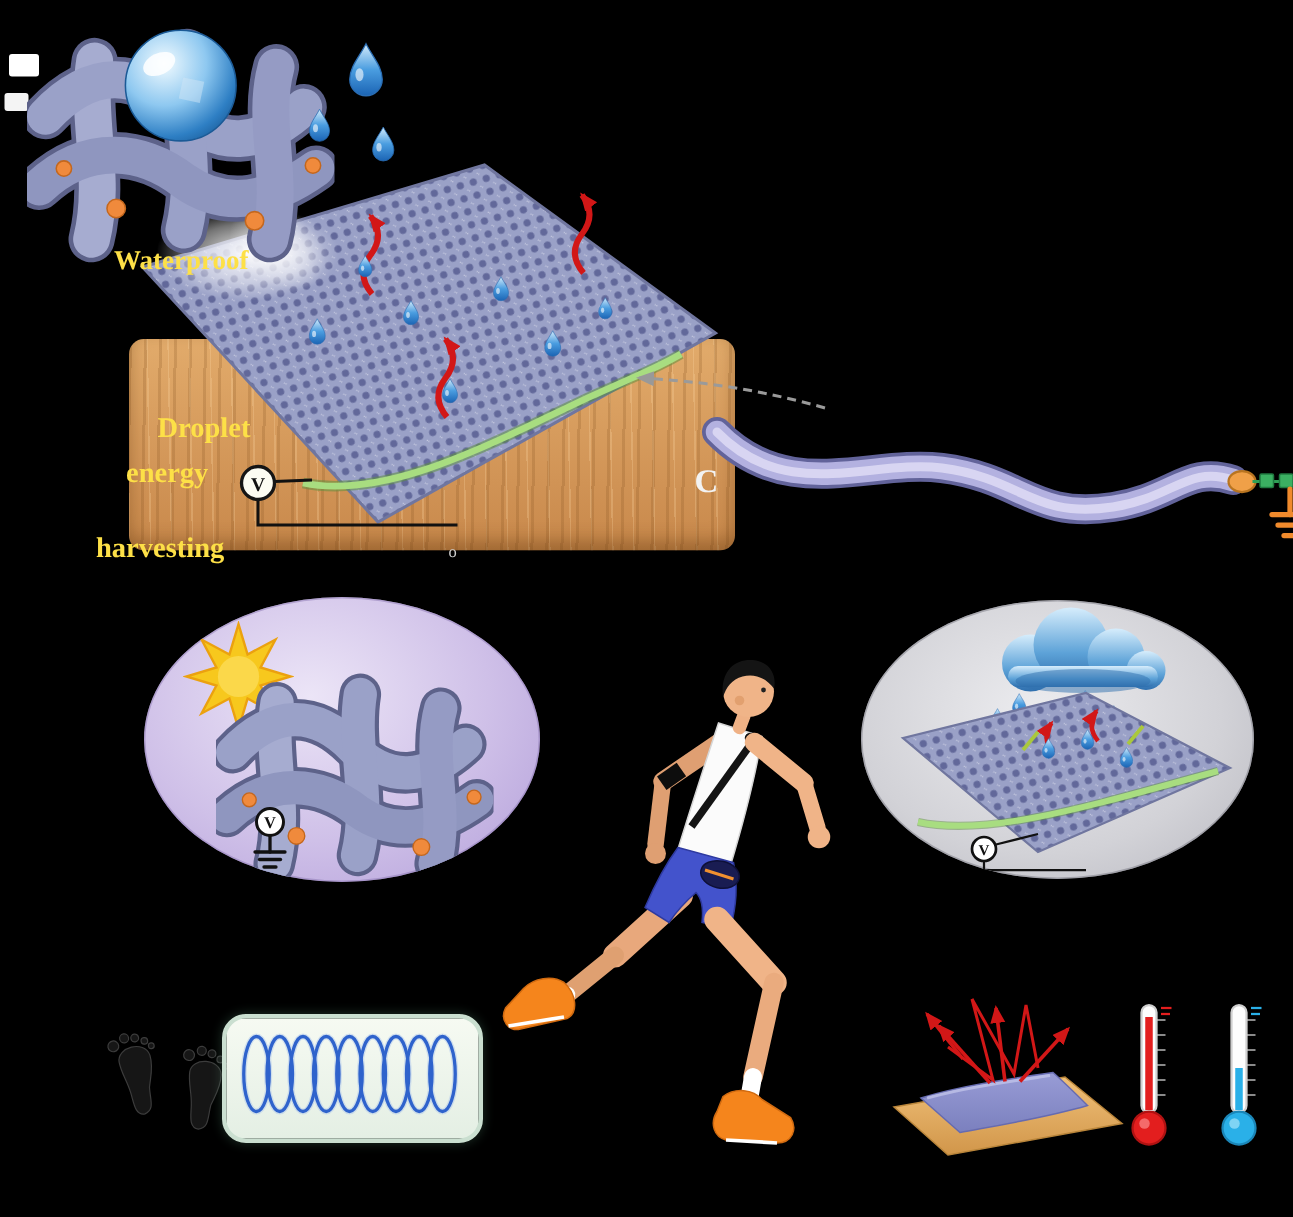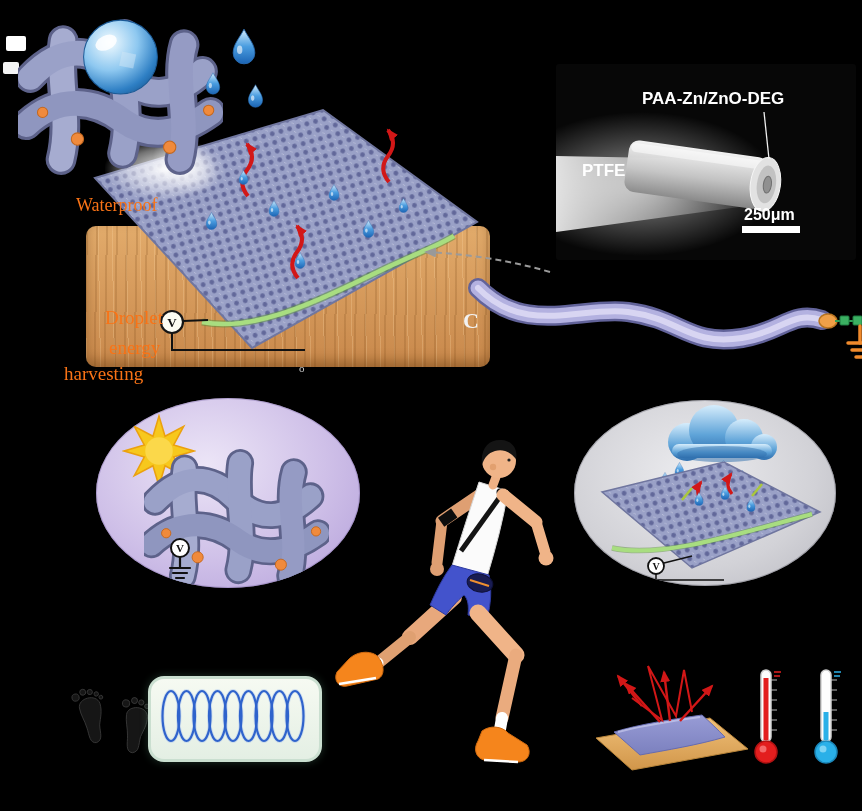--- a/index.html
+++ b/index.html
@@ -1,19 +1,19 @@
 <!DOCTYPE html>
 <html><head>
 <meta charset="utf-8">
 <style>
   html,body{margin:0;padding:0;background:#000;}
   #stage{position:relative;width:862px;height:811px;background:#000;overflow:hidden;
          font-family:"Liberation Serif",serif;}
   .abs{position:absolute;}
-  .figtext{color:#f97316;font-weight:normal;font-size:19px;line-height:1;white-space:nowrap;margin-top:32px;}
+  .figtext{color:#fde047;font-weight:bold;font-size:19px;line-height:1;white-space:nowrap;}
   .whitetext{color:#f2f2f2;font-weight:bold;}
   svg text{font-family:"Liberation Serif",serif;}
   svg text.sans{font-family:"Liberation Sans",sans-serif;}
 </style>
 </head>
 <body>
 
 <div id="stage">
 
   <svg width="0" height="0" class="abs" aria-hidden="true">
@@ -126,22 +126,22 @@
   </svg>
 
   <svg class="abs" style="left:88px;top:298px;z-index:3" width="240" height="62" viewBox="0 0 240 62">
     <path d="M95,23 L120,22" stroke="#111" stroke-width="2" fill="none"></path>
     <path d="M84,35 L84,52 L217,52" stroke="#111" stroke-width="2" fill="none"></path>
     <circle cx="84" cy="24" r="11" fill="#fcfcf2" stroke="#151515" stroke-width="2.2"></circle>
     <text x="84" y="29" text-anchor="middle" font-size="13" font-weight="bold" fill="#111">V</text>
   </svg>
 
   <div class="abs figtext" style="left:105px;top:276px;z-index:4">Droplet</div>
-  <div class="abs figtext" style="left:109px;top:306px;z-index:4">energy</div>
-  <div class="abs figtext" style="left:64px;top:332px;z-index:4">harvesting</div>
+  <div class="abs figtext" style="left:84px;top:306px;z-index:4">energy</div>
+  <div class="abs figtext" style="left:64px;top:356px;z-index:4">harvesting</div>
 
   <div class="abs" style="left:105px;top:138px;width:120px;height:62px;z-index:5;background:radial-gradient(ellipse at center, rgba(255,255,255,.95), rgba(255,255,255,.45) 45%, rgba(255,255,255,0) 72%);"></div>
   <div class="abs" style="left:150px;top:140px;width:70px;height:50px;z-index:5;transform:rotate(32deg);background:radial-gradient(ellipse at center, rgba(255,255,255,.8), rgba(255,255,255,0) 70%);"></div>
   <div class="abs figtext" style="left:76px;top:164px;font-size:18px;z-index:7">Waterproof</div>
 
   <svg class="abs" style="left:18px;top:18px;z-index:6" width="205" height="158" viewBox="0 0 200 154">
     <use href="#bundle" xlink:href="#bundle"></use>
     <g>
       <circle cx="100" cy="38" r="36" fill="url(#sphereGrad)" stroke="#1b5a96" stroke-width="1"></circle>
       <ellipse cx="86" cy="24" rx="11" ry="7" fill="#fff" opacity="0.85" transform="rotate(-25 86 24)"></ellipse>
@@ -155,38 +155,20 @@
     <use href="#drop" xlink:href="#drop" x="42" y="56" width="17" height="24"></use>
   </svg>
 
   <svg class="abs" style="left:408px;top:238px;z-index:3" width="150" height="50" viewBox="0 0 150 50">
     <path d="M142,34 C100,22 60,16 18,14" fill="none" stroke="#9a9a9a" stroke-width="2" stroke-dasharray="6 4" marker-end="url(#grayArrow)"></path>
   </svg>
 
   <div class="abs whitetext" style="left:463px;top:308px;font-size:22px;z-index:4">C</div>
   <div class="abs" style="left:299px;top:362px;font-size:11px;color:#cfcfcf;z-index:4">o</div>
 
-  <div class="abs" style="left:556px;top:64px;width:300px;height:196px;background:#070707;border-radius:3px;z-index:3;overflow:hidden">
-    <svg width="300" height="196" viewBox="0 0 300 196">
-      <ellipse cx="85" cy="120" rx="135" ry="72" fill="url(#glowGrad)"></ellipse>
-      <polygon points="0,92 205,96 205,140 0,168" fill="url(#beamGrad)" opacity="0.9"></polygon>
-      <g transform="rotate(8 150 112)">
-        <rect x="70" y="86" width="140" height="52" rx="10" fill="url(#cylGrad)" opacity="0.96"></rect>
-        <rect x="72" y="89" width="136" height="9" rx="4.5" fill="#fff" opacity="0.5"></rect>
-        <ellipse cx="210" cy="112" rx="15" ry="27" fill="#e2e2e2" stroke="#f5f5f5" stroke-width="1"></ellipse>
-        <ellipse cx="211" cy="112" rx="9.5" ry="19" fill="#c2c2c2"></ellipse>
-        <ellipse cx="212" cy="112" rx="4" ry="8.5" fill="#909090" stroke="#6f6f6f" stroke-width="1"></ellipse>
-      </g>
-      <path d="M208,48 L213,95" stroke="#f0f0f0" stroke-width="1.3"></path>
-      <text class="sans" x="86" y="40" font-size="17" font-weight="bold" fill="#fff">PAA-Zn/ZnO-DEG</text>
-      <text class="sans" x="26" y="112" font-size="17" font-weight="bold" fill="#fff">PTFE</text>
-      <text class="sans" x="188" y="156" font-size="16" font-weight="bold" fill="#fff">250μm</text>
-      <rect x="186" y="162" width="58" height="7" fill="#fff"></rect>
-    </svg>
-  </div>
 
   <svg class="abs" style="left:430px;top:248px;z-index:3" width="432" height="140" viewBox="0 0 432 140">
     <path d="M48,40 C95,88 150,58 198,64 C252,71 258,98 312,90 C352,84 362,62 392,72" fill="none" stroke="#62639a" stroke-width="20" stroke-linecap="round"></path>
     <path d="M48,40 C95,88 150,58 198,64 C252,71 258,98 312,90 C352,84 362,62 392,72" fill="none" stroke="#b3b1e0" stroke-width="15" stroke-linecap="round"></path>
     <path d="M48,40 C95,88 150,58 198,64 C252,71 258,98 312,90 C352,84 362,62 392,72" fill="none" stroke="#dedcf4" stroke-width="6" opacity="0.85" stroke-linecap="round"></path>
     <ellipse cx="398" cy="73" rx="9" ry="7" fill="#f0a048" stroke="#b87420" stroke-width="1.5"></ellipse>
     <line x1="405" y1="73" x2="432" y2="73" stroke="#2f9e55" stroke-width="2"></line>
     <rect x="410" y="68" width="9" height="9" rx="1" fill="#3bb062" stroke="#1f7a40"></rect>
     <rect x="423" y="68" width="9" height="9" rx="1" fill="#3bb062" stroke="#1f7a40"></rect>
     <g stroke="#f08a2c" stroke-width="3.5" stroke-linecap="round">

